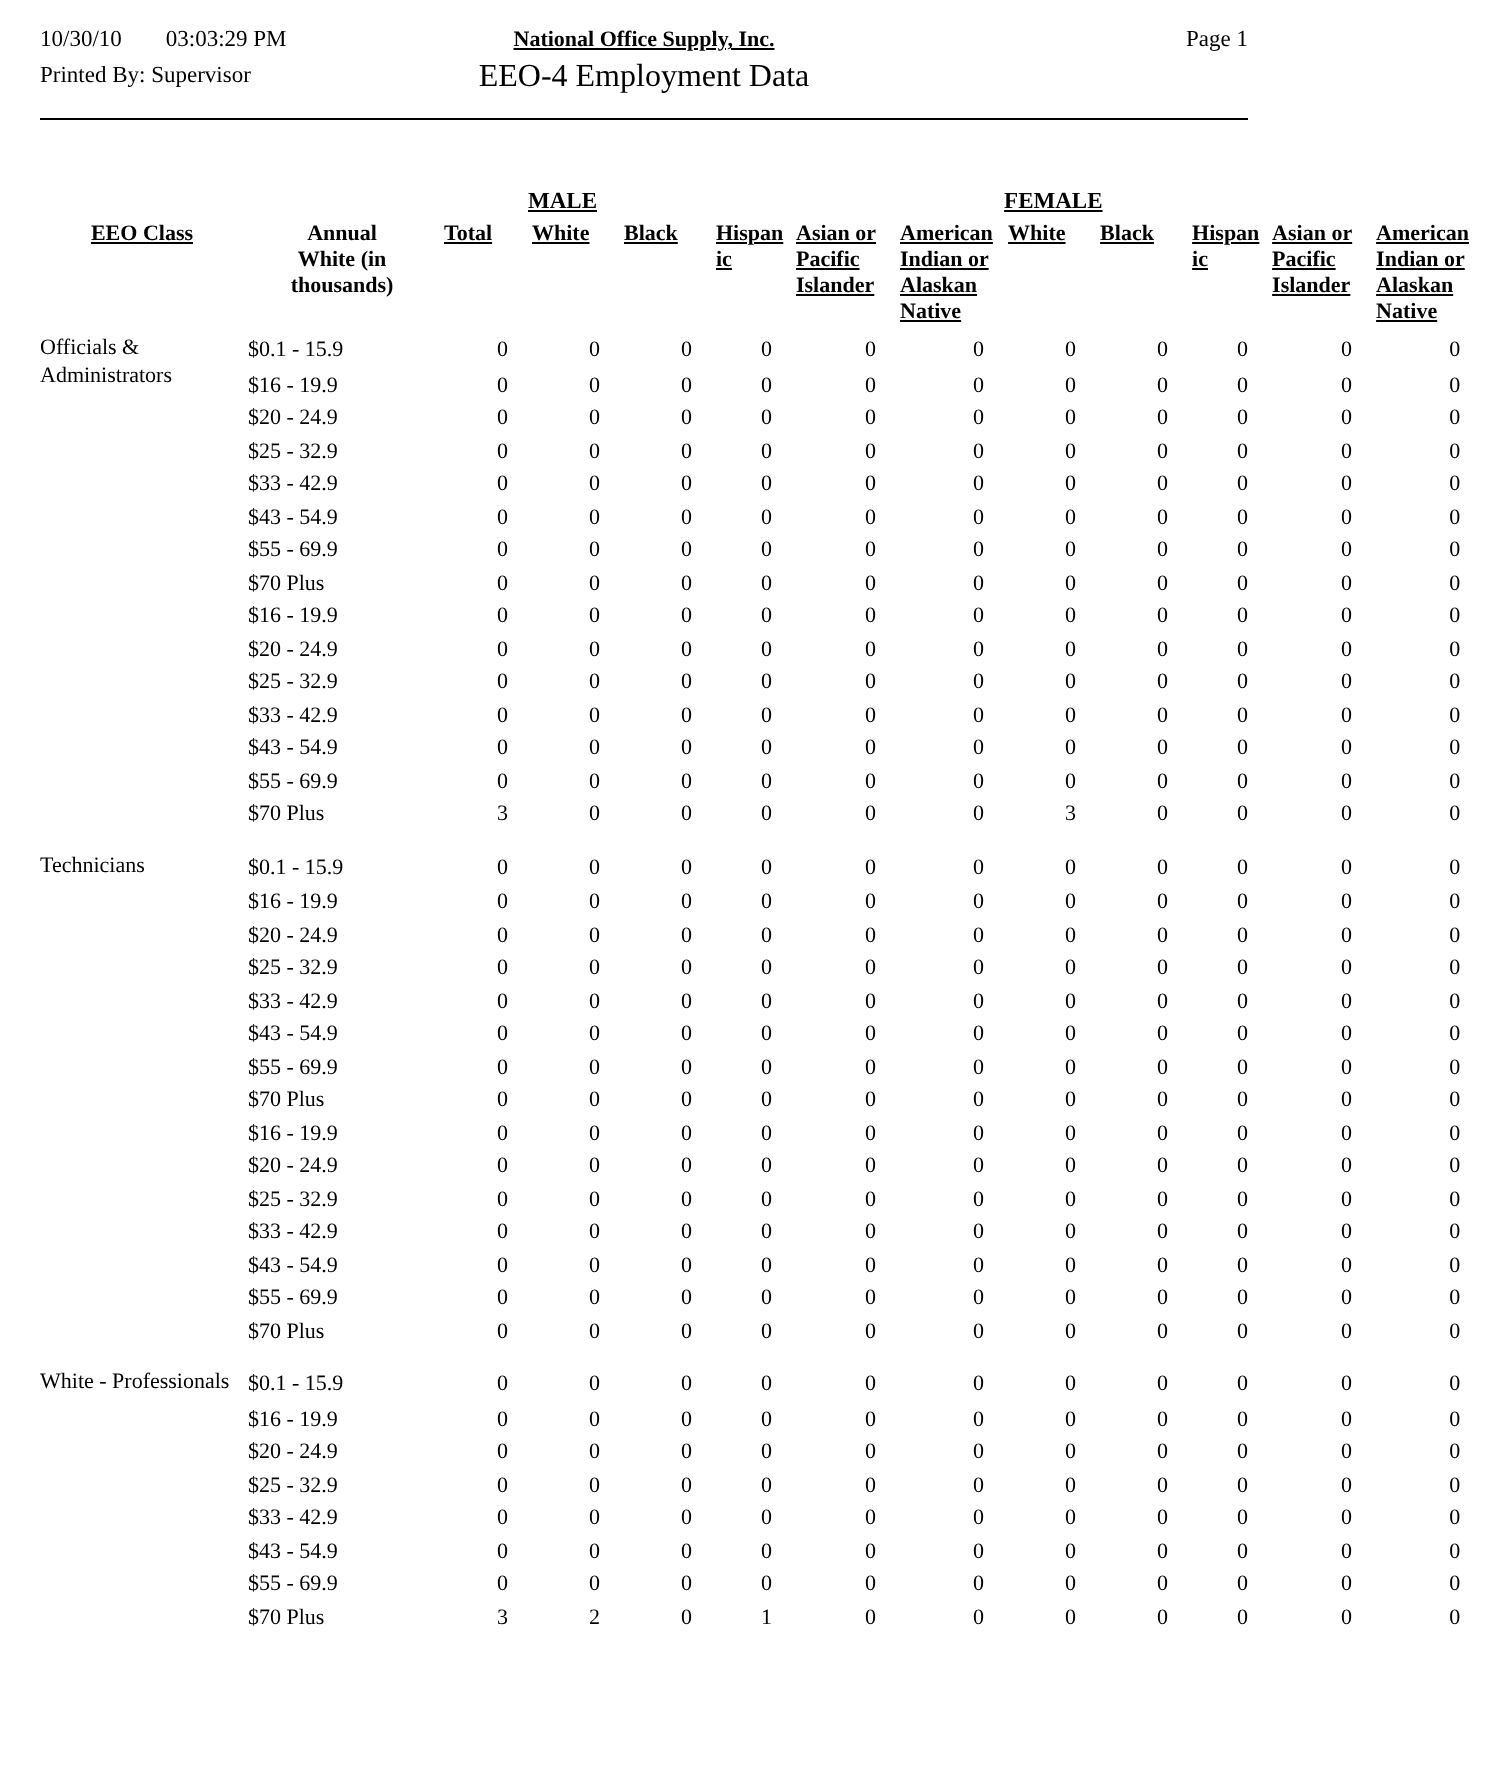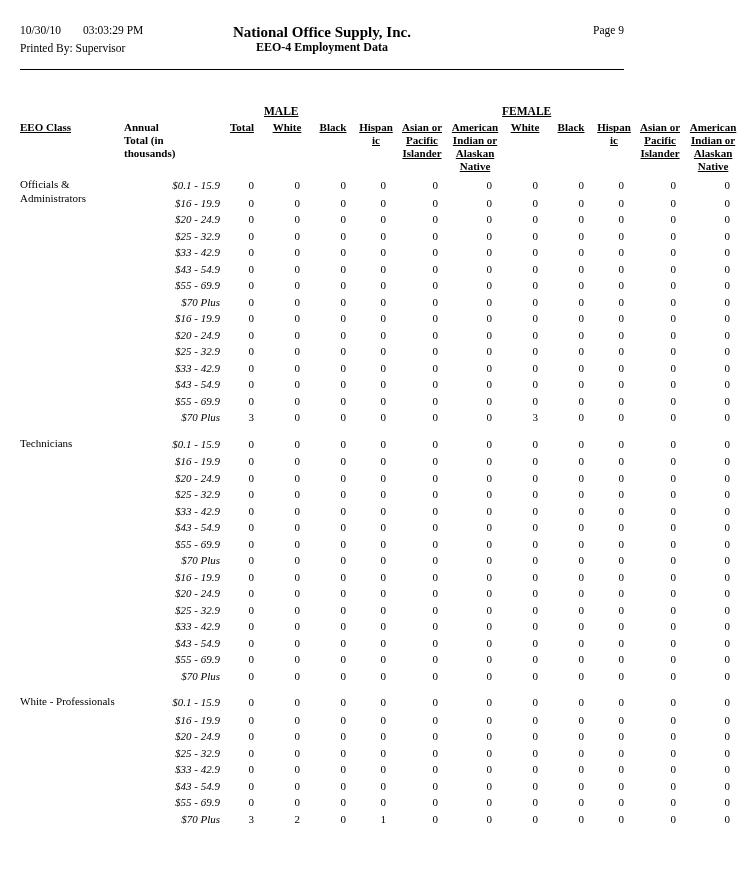--- a/index.html
+++ b/index.html
@@ -6,66 +6,66 @@
   body {
     width: 756px;
     height: 888px;
     font-family: "Liberation Serif", "DejaVu Serif", serif;
     color: #000;
     overflow: hidden;
   }
   .page {
     width: 640px;
     height: 888px;
-    padding: 24px 16px 0 20px;
+    padding: 14px 16px 0 20px;
     box-sizing: border-box;
     position: relative;
     background: #fff;
   }
   .hdr-row { position: relative; display: flex; justify-content: space-between; align-items: flex-start; }
   .hdr-center { position: absolute; left: 0; right: 0; text-align: center; }
   .r1 { font-size: 11.5px; height: 18px; }
   .time { margin-left: 22px; }
-  .company { font-weight: bold; font-size: 15px; }
+  .company { font-weight: bold; font-size: 11px; text-decoration: underline; }
   .r2 { font-size: 11.5px; height: 24px; }
-  .title { font-weight: bold; font-size: 12px; top: -2px; }
+  .title { font-weight: normal; font-size: 16px; top: -2px; }
   .sep { border: none; border-top: 1.6px solid #000; height: 0; margin-top: 3px; }
 
   table { border-collapse: collapse; table-layout: fixed; width: 720px; margin-top: 34px; }
   td { padding: 0; }
   .group-hdr {
     font-weight: bold; text-decoration: underline; 
     font-size: 11.5px; line-height: 15px; vertical-align: top;
   }
   .col-hdr {
-    font-weight: bold; text-decoration: underline; text-align: center;
+    font-weight: bold; text-decoration: underline; 
     font-size: 11px; line-height: 13px; vertical-align: top;
     overflow-wrap: break-word; word-wrap: break-word;
     padding: 2px 2px 4px 2px;
   }
-  .col-hdr.left { text-align: left; padding-left: 0; }
+  .col-hdr.left { text-align: center; padding-left: 0; }
   .wages-span { display: inline-block; width: 56px; }
 
   tbody td { font-size: 11px; line-height: 16.5px; vertical-align: top; }
   .cell-num { text-align: right; padding-right: 10px; }
-  .cell-wage { text-align: right; font-style: italic; }
+  .cell-wage { text-align: left; }
   .class-label { height: 16.5px; line-height: 13.5px; overflow: visible; padding-top: 1px; }
   tr.section-start td { padding-top: 10px; }
 </style>
 </head>
 <body>
 
 <div class="page">
 
   <div class="hdr-row r1">
     <span>
       <span>10/30/10</span><span class="time">03:03:29 PM</span>
     </span>
     <span class="hdr-center company">National Office Supply, Inc.</span>
-    <span>Page 9</span>
+    <span>Page 1</span>
   </div>
 
   <div class="hdr-row r2">
     <span>Printed By: Supervisor</span>
     <span class="hdr-center title">EEO-4 Employment Data</span>
   </div>
 
   <div class="sep"></div>
 
   <table>
@@ -85,21 +85,21 @@
         <col style="width:54px">
     </colgroup>
     <thead>
       <tr>
         <td colspan="3"></td>
         <td colspan="5" class="group-hdr">MALE</td>
         <td colspan="5" class="group-hdr">FEMALE</td>
       </tr>
       <tr>
         <td class="col-hdr left">EEO Class</td>
-        <td class="col-hdr left"><span class="wages-span">Annual Total (in thousands)</span></td>
+        <td class="col-hdr left"><span class="wages-span">Annual White (in thousands)</span></td>
         <td class="col-hdr">Total</td>
         <td class="col-hdr">White</td>
         <td class="col-hdr">Black</td>
         <td class="col-hdr">Hispanic</td>
         <td class="col-hdr">Asian or Pacific Islander</td>
         <td class="col-hdr">American Indian or Alaskan Native</td>
         <td class="col-hdr">White</td>
         <td class="col-hdr">Black</td>
         <td class="col-hdr">Hispanic</td>
         <td class="col-hdr">Asian or Pacific Islander</td>

